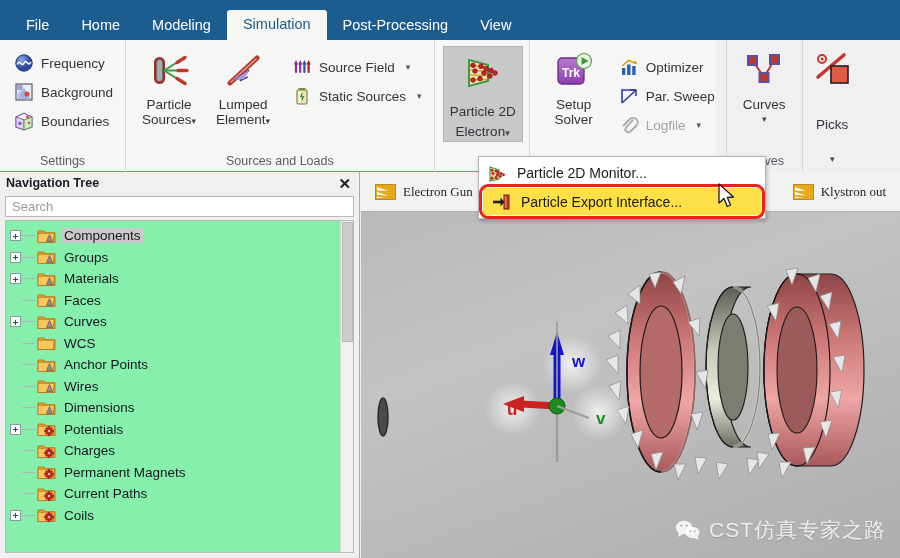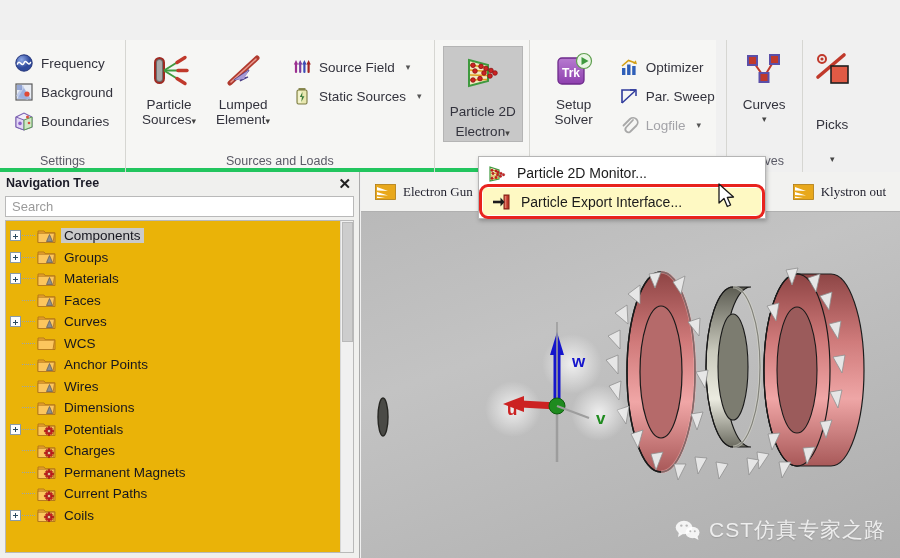--- a/index.html
+++ b/index.html
@@ -33,21 +33,21 @@
     color: #1d5c8e;
     border-top-left-radius: 3px;
     border-top-right-radius: 3px;
     padding-bottom: 9px;
   }
 
   
   .ribbon-body {
     position: absolute; left: 0; top: 40px; width: 716px; height: 132px;
     background: #f6f6f4;
-    border-bottom: 4px solid #22c55e;
+    border-bottom: 1px solid #22c55e;
     display: flex;
   }
   .rgroup {
     position: relative;
     height: 132px;
     display: flex;
     flex-direction: column;
     padding: 4px 0 0 0;
   }
   .rgroup + .rgroup { border-left: 1px solid #d6d6d2; }
@@ -94,21 +94,21 @@
     box-shadow: 1px 2px 4px rgba(0,0,0,0.25);
     z-index: 60;
     padding: 2px 0 2px 0;
   }
   .dd-item {
     display: flex; align-items: center; gap: 10px;
     height: 27px; padding-left: 8px;
     font-size: 14px; color: #1b1b1b; white-space: nowrap;
     cursor: default;
   }
-  .dd-item.highlight { background: #fef9c3; }
+  .dd-item.highlight { background: #fde047; }
   .dd-ico { width: 20px; height: 18px; flex: 0 0 20px; position: relative; }
   .dd-red-outline {
     position: absolute; left: -4px; top: -4px; right: -4px; bottom: -4px;
     border: 3px solid #e8231e; border-radius: 9px; pointer-events: none;
   }
   .dd-hl-wrap { position: relative; margin: 2px 4px 1px 4px; }
 
   
   .navpanel {
     position: absolute; left: 0; top: 172px; width: 360px; height: 386px;
@@ -123,21 +123,21 @@
   .nav-header .title { flex: 1; }
   .nav-close { font-size: 15px; color: #222; cursor: default; line-height: 1; }
   .nav-search {
     margin: 2px 5px 3px 5px; height: 21px;
     background: #ffffff; border: 1px solid #b9b9b9;
     display: flex; align-items: center; padding: 0 6px;
     font-size: 13px; color: #9a9a9a;
   }
   .nav-tree {
     margin: 0 5px 0 5px; height: 333px;
-    background: #eab308; border: 1px solid #b9b9b9;
+    background: #86efac; border: 1px solid #b9b9b9;
     overflow: hidden; position: relative;
     padding-top: 4px;
   }
   .tnode {
     display: flex; align-items: center; height: 21.5px;
     padding-left: 4px; font-size: 13.5px; color: #16161f;
     cursor: default; white-space: nowrap;
     position: relative;
   }
   .expander {
@@ -201,20 +201,28 @@
   .wechat-ico { width: 26px; height: 22px; }
 
   
   .cursor { position: absolute; left: 718px; top: 183px; width: 20px; height: 28px; z-index: 90; }
 </style>
 </head>
 <body>
 
 <div id="app">
 
+  <div class="ribbon-tabs">
+    <div class="ribbon-tab">File</div>
+    <div class="ribbon-tab">Home</div>
+    <div class="ribbon-tab">Modeling</div>
+    <div class="ribbon-tab active">Simulation</div>
+    <div class="ribbon-tab">Post-Processing</div>
+    <div class="ribbon-tab">View</div>
+  </div>
 
   <div class="ribbon-body">
 
     <div class="rgroup" style="width:146px;">
       <div class="rgroup-content" style="padding-left:10px;">
         <div class="small-col">
           <div class="small-cmd">
             <span class="ico">
               <svg width="20" height="20" viewBox="0 0 20 20">
                 <defs>

